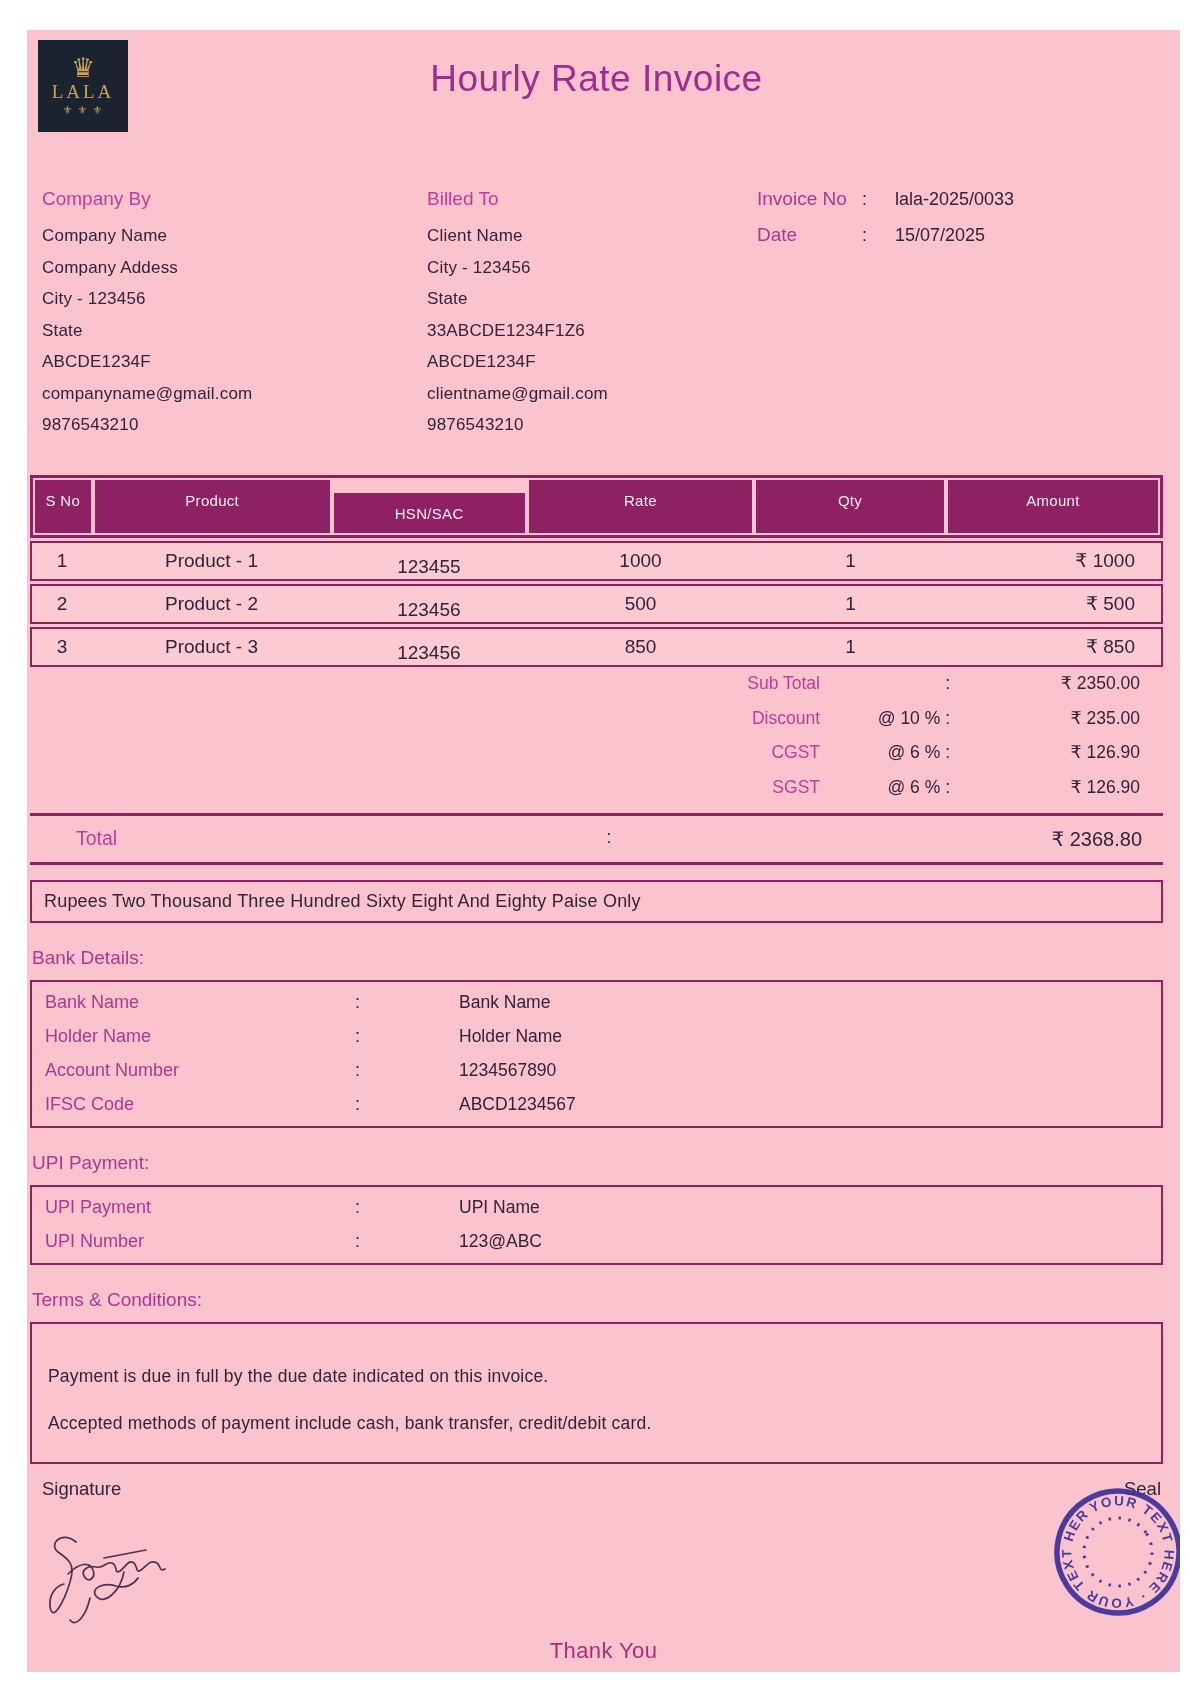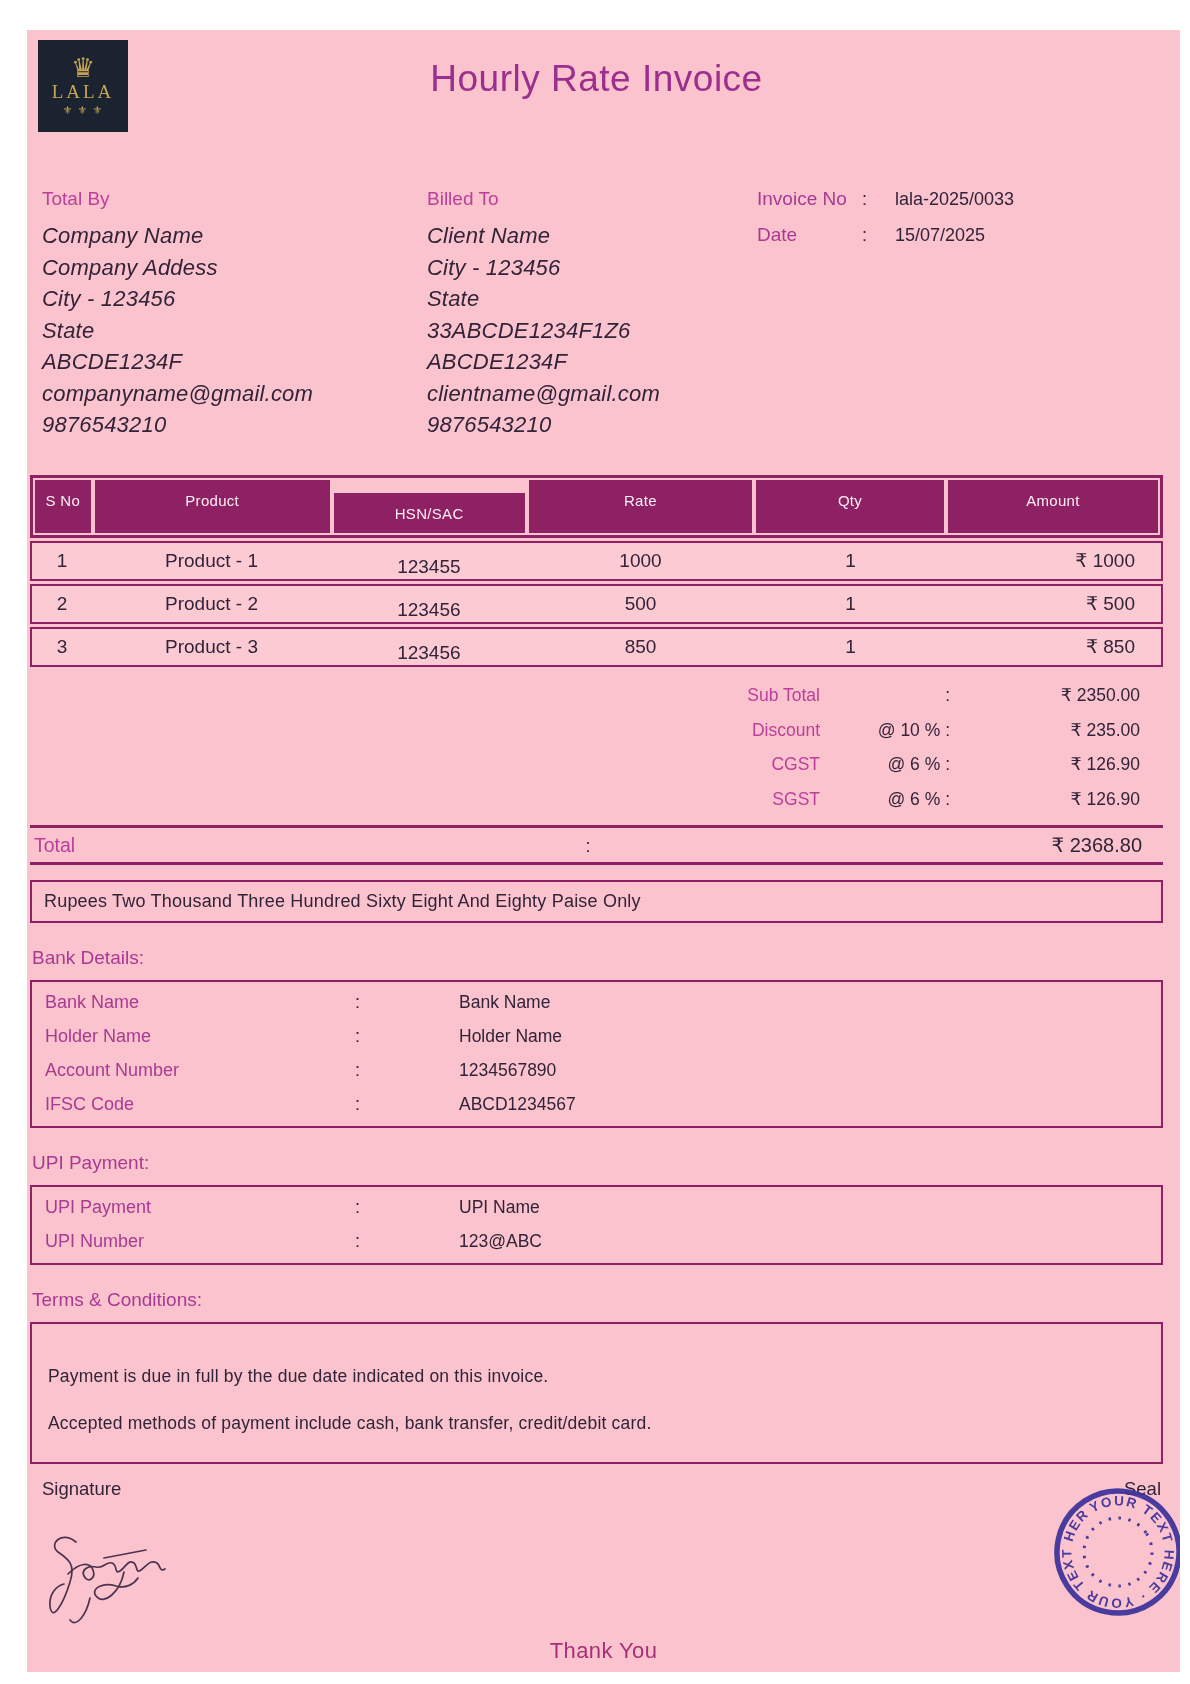--- a/index.html
+++ b/index.html
@@ -28,21 +28,21 @@
     position:absolute;left:0;top:28px;width:100%;margin:0;text-align:center;
     font-size:37px;font-weight:400;letter-spacing:.5px;color:var(--title,#9c2e8e);
   }
 
   
   .parties{display:flex;margin:14px 0 0 12px;}
   .party-col1{width:385px;}
   .party-col2{width:330px;}
   .meta-col{flex:1;}
   .party-heading{font-size:19px;color:var(--label,#bc3f99);margin-bottom:8px;line-height:26px;}
-  .party-line{font-size:22px;color:var(--text,#322339);line-height:31.5px;letter-spacing:.2px;font-style:italic;}
+  .party-line{font-size:17px;color:var(--text,#322339);line-height:31.5px;letter-spacing:.2px;}
   .meta-row{display:flex;margin-bottom:10px;line-height:26px;}
   .meta-label{width:105px;font-size:19px;color:var(--label2,#a0368c);}
   .meta-colon{font-size:18px;color:var(--text,#322339);}
   .meta-value{margin-left:28px;font-size:18px;color:var(--text,#322339);}
 
   
   .items{margin-top:34px;}
   .thead{display:flex;border:3px solid var(--dark,#8e2164);background:var(--bg,#fac3cd);}
   .th{
     background:var(--dark,#8e2164);color:#fdeef3;border:2px solid var(--bg,#fac3cd);
@@ -50,27 +50,27 @@
   }
   .c0{width:5.3%;} .c1{width:21.2%;} .c2{width:17.3%;margin-top:13px;} .c3{width:20.2%;} .c4{width:17%;} .c5{width:19%;}
   .trow{
     display:flex;align-items:center;margin-top:3px;border:2.5px solid var(--dark,#8e2164);
     background:var(--row,#fccad3);height:36px;font-size:19px;color:var(--text,#322339);box-sizing:content-box;
   }
   .td{text-align:center;box-sizing:border-box;}
   .td.amt{text-align:right;padding-right:26px;}
 
   
-  .totals{margin-top:12px;}
+  .totals{}
   .totals-row{display:flex;justify-content:flex-end;align-items:center;height:34.5px;font-size:17.5px;}
   .t-label{color:var(--label,#bc3f99);}
   .t-mid{width:100px;text-align:right;color:var(--text,#322339);margin-left:30px;}
   .t-amount{width:190px;text-align:right;color:var(--text,#322339);padding-right:23px;}
   .rule{height:0;border-top:3.5px solid var(--dark,#8e2164);margin-top:8px;}
-  .grand{display:flex;align-items:flex-end;padding:5px 0;}
+  .grand{display:flex;align-items:flex-start;padding:11px 0;margin-left:42px;}
   .g-label{flex:1;font-size:19.5px;color:var(--label,#bc3f99);padding-left:4px;}
   .g-colon{font-size:18px;color:var(--text,#322339);}
   .g-amount{flex:1;text-align:right;font-size:20px;color:var(--text,#322339);padding-right:21px;}
 
   .words-box{
     margin-top:15px;border:2.5px solid var(--dark,#8e2164);padding:9px 12px;
     font-size:18px;color:var(--text,#322339);letter-spacing:.2px;
   }
 
   .sec-heading{margin:22px 0 0 2px;font-size:19px;color:var(--label2,#a83a92);line-height:26px;}
@@ -101,21 +101,21 @@
       <div class="logo">
         <div class="crown">♛</div>
         <div class="brand">LALA</div>
         <div class="flourish">⚜ ⚜ ⚜</div>
       </div>
       <h1 class="title">Hourly Rate Invoice</h1>
     </div>
 
     <div class="parties">
       <div class="party-col1">
-        <div class="party-heading">Total By</div>
+        <div class="party-heading">Company By</div>
         <div class="party-line">Company Name</div>
         <div class="party-line">Company Addess</div>
         <div class="party-line">City - 123456</div>
         <div class="party-line">State</div>
         <div class="party-line">ABCDE1234F</div>
         <div class="party-line">companyname@gmail.com</div>
         <div class="party-line">9876543210</div>
       </div>
       <div class="party-col2">
         <div class="party-heading">Billed To</div>

